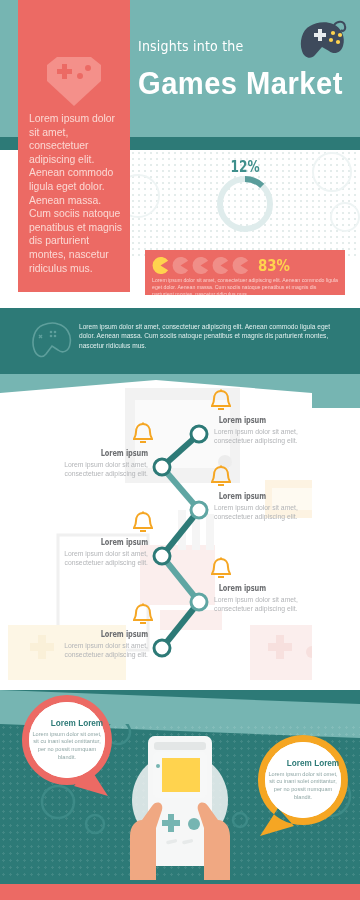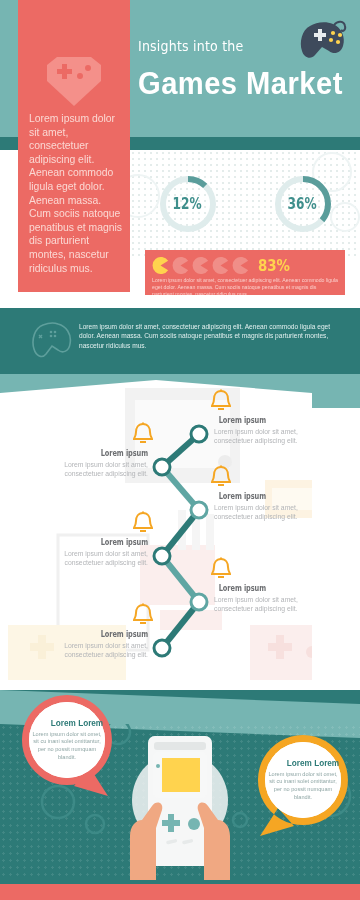--- a/index.html
+++ b/index.html
@@ -48,21 +48,21 @@
     position:absolute; left:130px; top:150px; width:230px; height:145px;
     background:#ffffff; overflow:hidden;
   }
   .dots-bg {
     position:absolute; left:0; top:0; width:230px; height:110px;
     background-image:radial-gradient(#dfe9e8 1px, transparent 1.1px);
     background-size:6px 6px; opacity:.85;
   }
   .ring-deco { position:absolute; border:2px solid #eef4f4; border-radius:50%; }
   .donuts { position:absolute; left:0; top:8px; width:230px; height:92px; display:flex; }
-  .donut { position:relative; flex:1; display:flex; align-items:center; justify-content:center; }
+  .donut { position:relative; flex:1; display:flex; align-items:flex-start; justify-content:center; }
   .donut svg { position:absolute; left:50%; top:50%; transform:translate(-50%,-50%); }
   .donut-label {
     position:relative; z-index:2; font-size:15px; font-weight:bold; color:#3f8f8c;
     font-family:"DejaVu Sans Condensed","Liberation Sans", sans-serif;
     transform:scaleX(0.9);
   }
   .pac-box {
     position:absolute; left:15px; top:100px; width:200px; height:45px;
     background:#ec6a64; padding:5px 7px 0 7px;
   }
@@ -171,27 +171,20 @@
     <div class="ring-deco" style="left:182px;top:2px;width:40px;height:40px;"></div>
     <div class="ring-deco" style="left:200px;top:52px;width:30px;height:30px;"></div>
 
     <div class="donuts">
       <div class="donut">
         <svg width="62" height="62" viewBox="0 0 62 62">
           <circle cx="31" cy="31" r="25" fill="none" stroke="#dfecec" stroke-width="6"></circle>
           <circle class="arc" cx="31" cy="31" r="25" fill="none" stroke="#5a9d9b" stroke-width="6" stroke-linecap="butt" transform="rotate(-90 31 31)" stroke-dasharray="18.84955592153876 157.07963267948966"></circle>
         </svg>
         <span class="donut-label">12%</span>
-      </div>
-      <div class="donut">
-        <svg width="62" height="62" viewBox="0 0 62 62">
-          <circle cx="31" cy="31" r="25" fill="none" stroke="#dfecec" stroke-width="6"></circle>
-          <circle class="arc" cx="31" cy="31" r="25" fill="none" stroke="#5a9d9b" stroke-width="6" stroke-linecap="butt" transform="rotate(-90 31 31)" stroke-dasharray="56.548667764616276 157.07963267948966"></circle>
-        </svg>
-        <span class="donut-label">36%</span>
       </div>
     </div>
 
     <div class="pac-box">
       <div class="pac-row" id="pac-row">
           <svg viewBox="0 0 20 20" width="17" height="17">
             <path d="M10 10 L19 4.5 A10 10 0 1 0 19 15.5 Z" fill="#ffd34e"></path>
           </svg>
           <svg viewBox="0 0 20 20" width="17" height="17">
             <path d="M10 10 L19 4.5 A10 10 0 1 0 19 15.5 Z" fill="#f08e88"></path>

